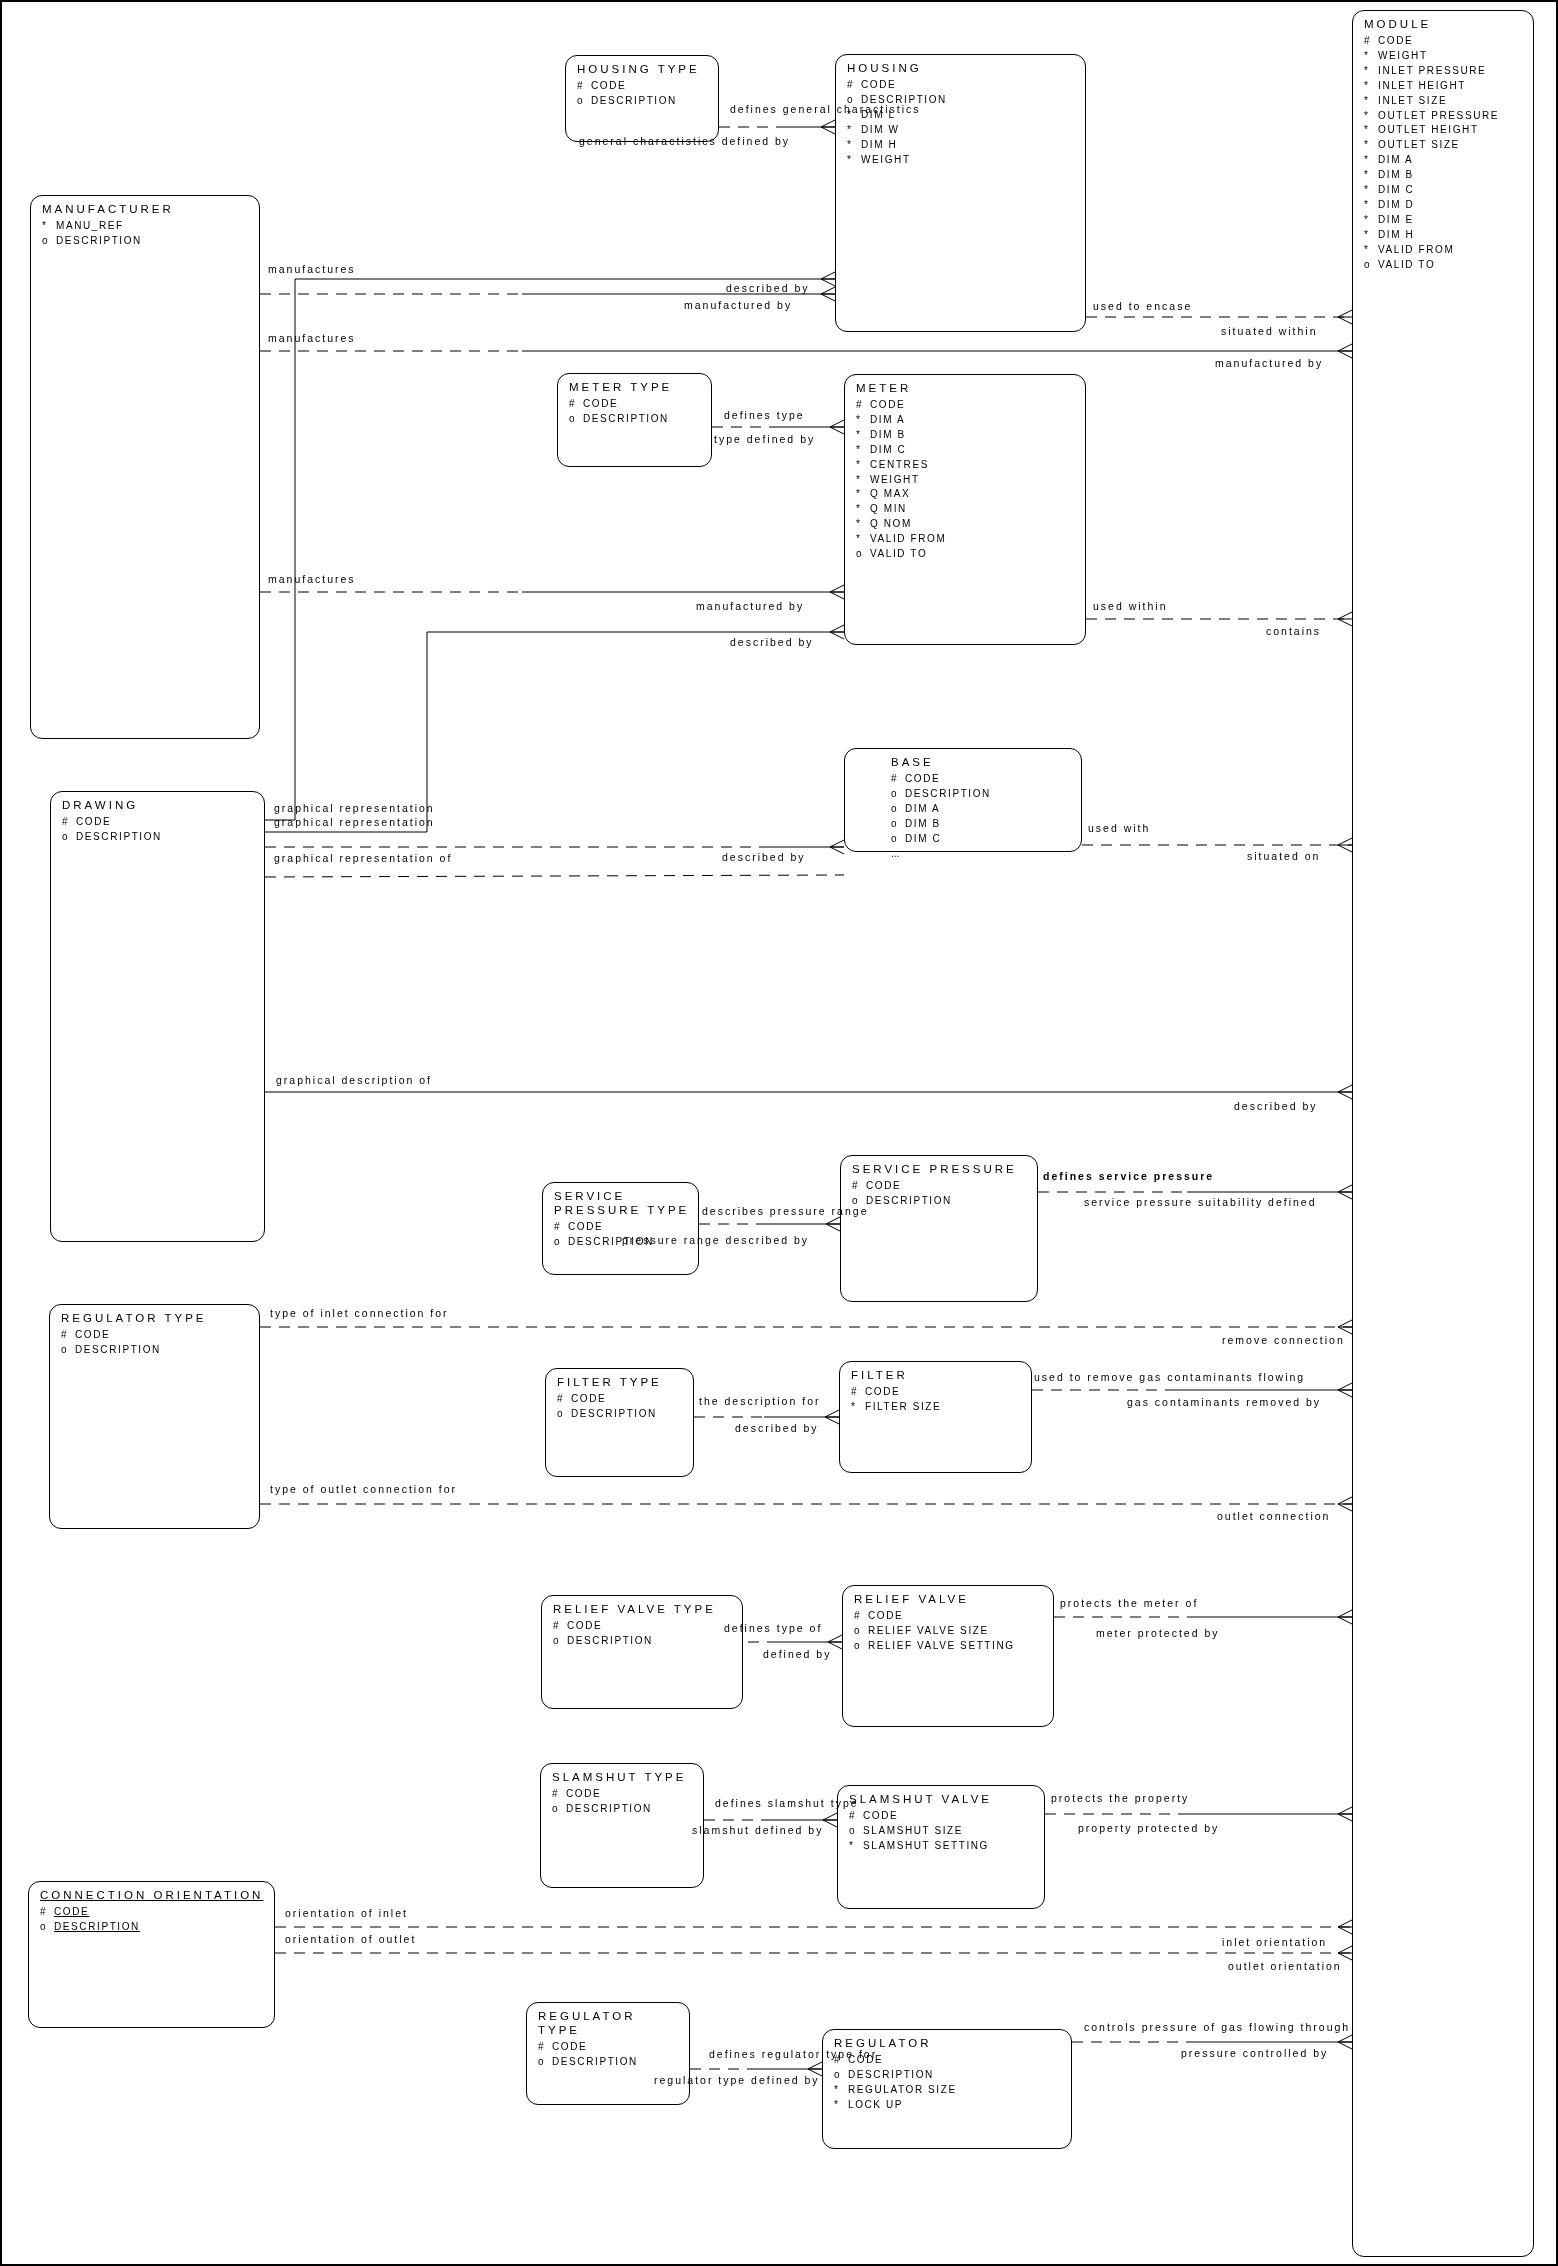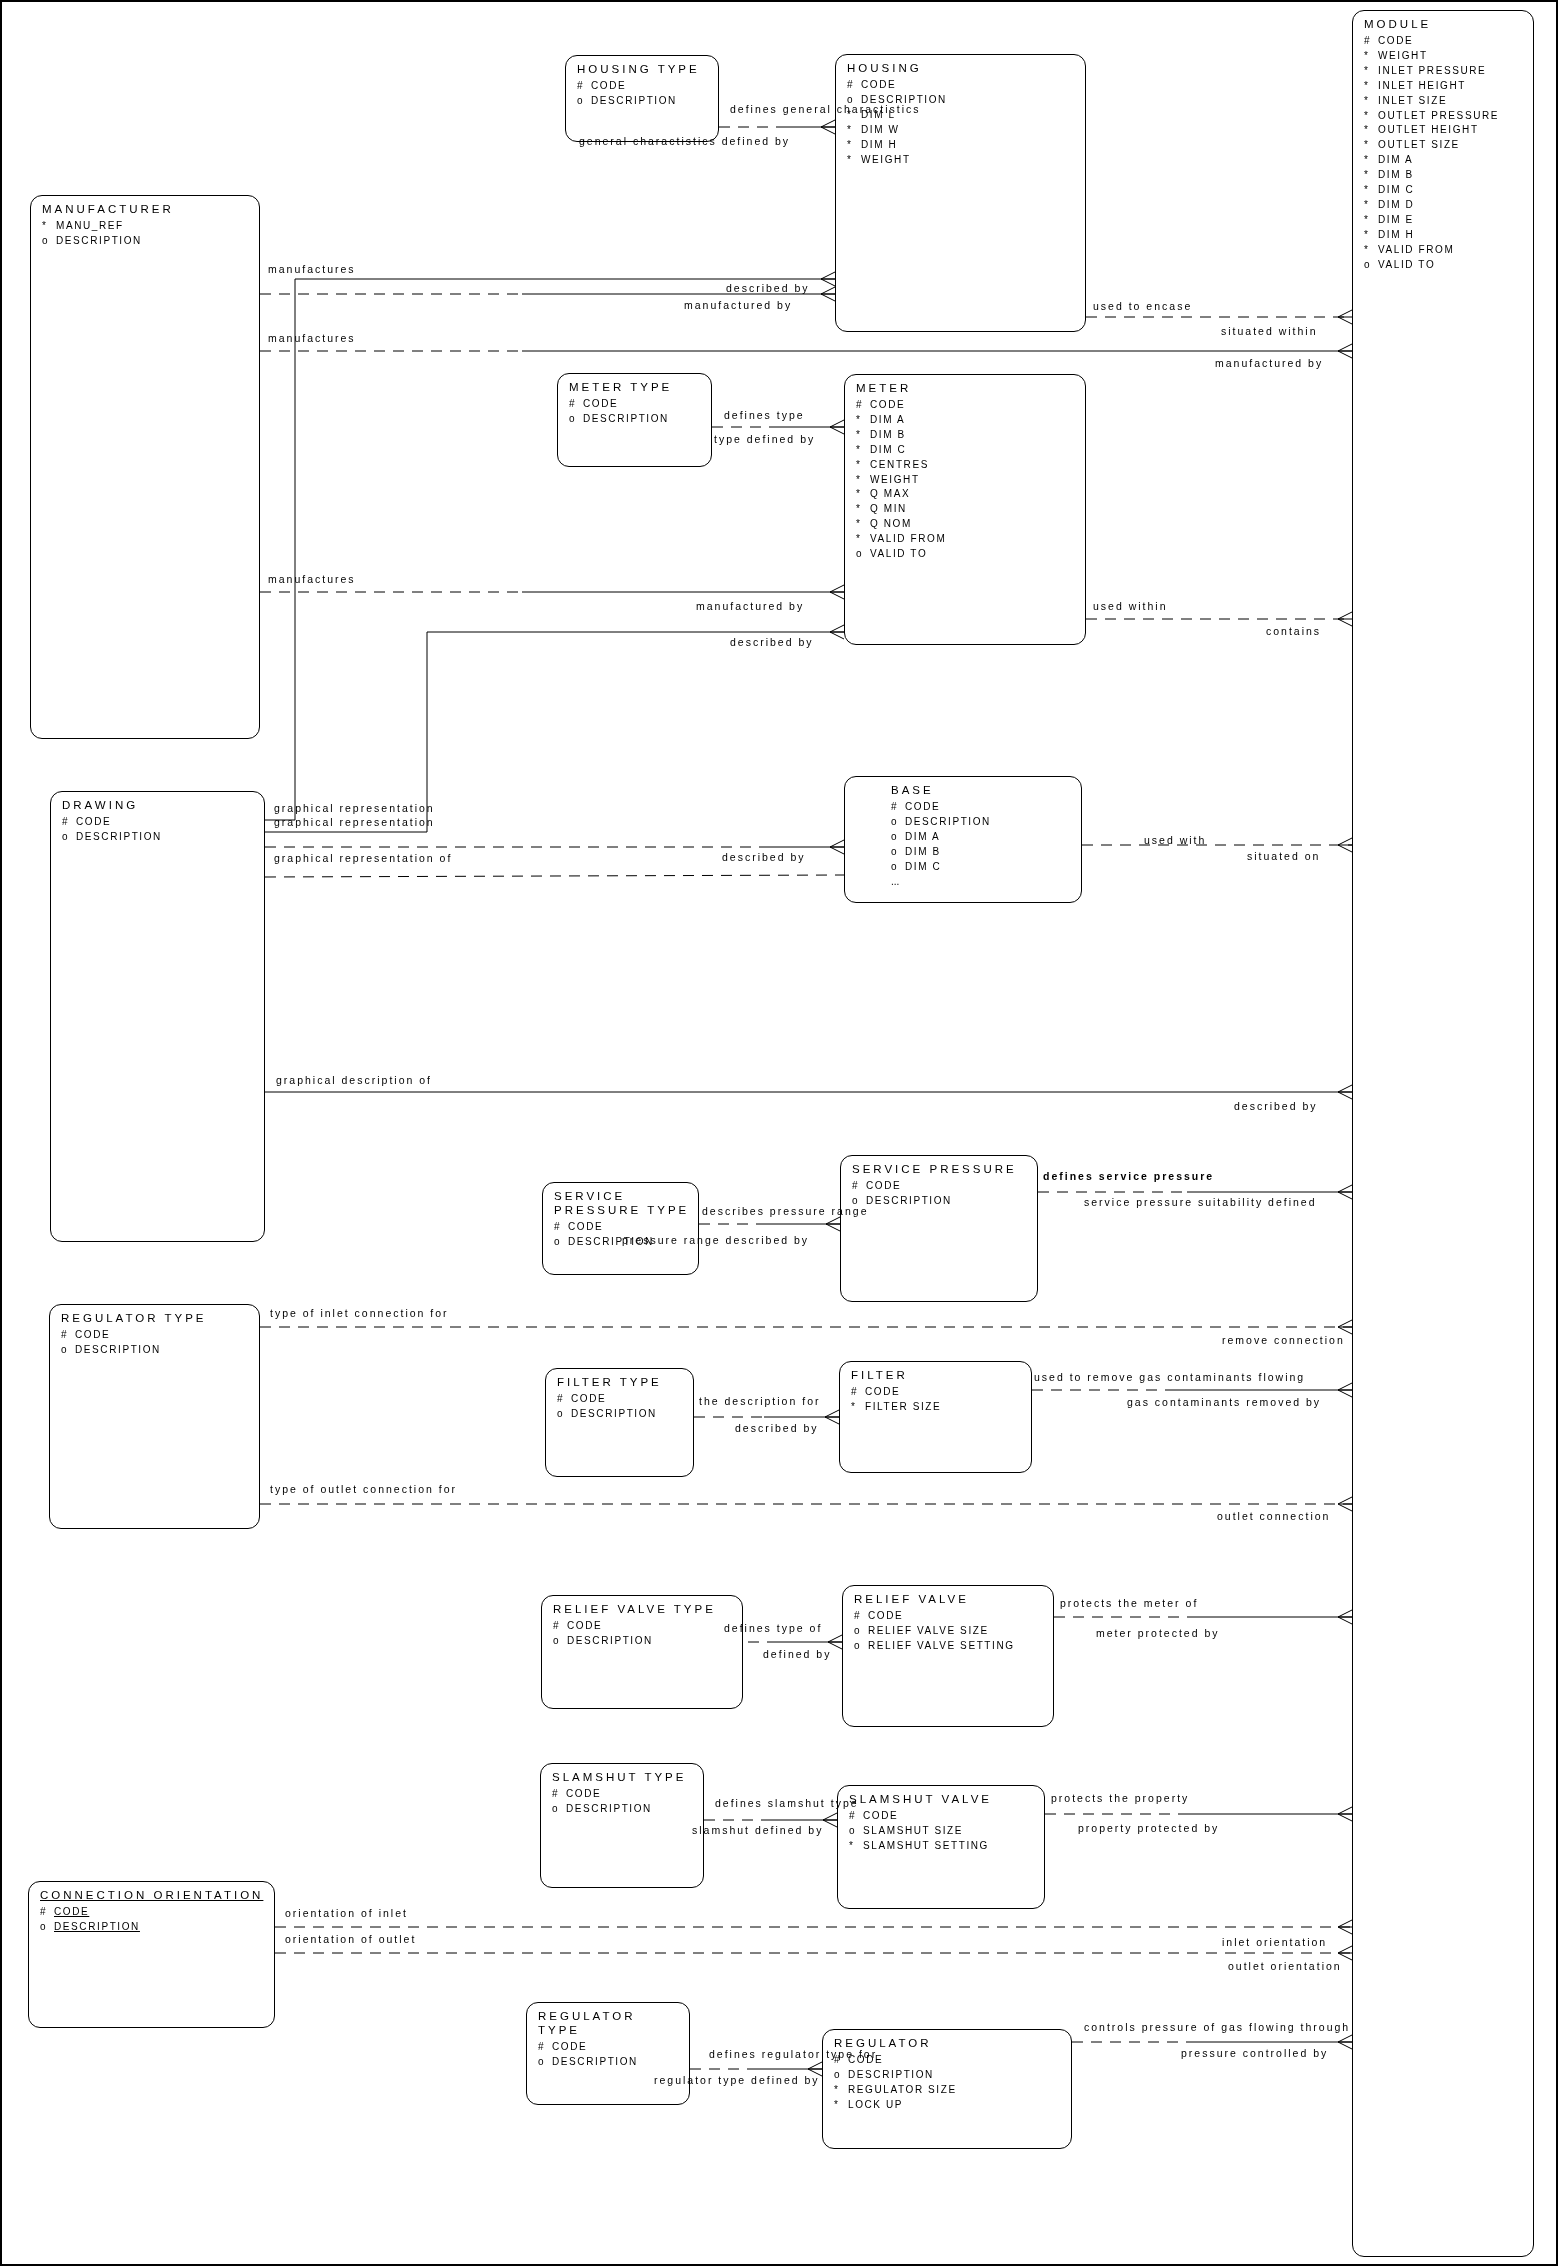--- a/index.html
+++ b/index.html
@@ -252,21 +252,21 @@
         <div class="attr"><span class="pfx">*</span><span>DIM B</span></div>
         <div class="attr"><span class="pfx">*</span><span>DIM C</span></div>
         <div class="attr"><span class="pfx">*</span><span>CENTRES</span></div>
         <div class="attr"><span class="pfx">*</span><span>WEIGHT</span></div>
         <div class="attr"><span class="pfx">*</span><span>Q MAX</span></div>
         <div class="attr"><span class="pfx">*</span><span>Q MIN</span></div>
         <div class="attr"><span class="pfx">*</span><span>Q NOM</span></div>
         <div class="attr"><span class="pfx">*</span><span>VALID FROM</span></div>
         <div class="attr"><span class="pfx">o</span><span>VALID TO</span></div>
       </div>
-      <div class="entity" style="left: 842px; top: 774px; width: 238px; height: 127px; padding-left: 46px;">
+      <div class="entity" style="left: 842px; top: 746px; width: 238px; height: 104px; padding-left: 46px;">
         <div class="etitle">BASE</div>
         <div class="attr"><span class="pfx">#</span><span>CODE</span></div>
         <div class="attr"><span class="pfx">o</span><span>DESCRIPTION</span></div>
         <div class="attr"><span class="pfx">o</span><span>DIM A</span></div>
         <div class="attr"><span class="pfx">o</span><span>DIM B</span></div>
         <div class="attr"><span class="pfx">o</span><span>DIM C</span></div>
         <div class="attr"><span class="pfx">...</span><span></span></div>
       </div>
       <div class="entity" style="left: 48px; top: 789px; width: 215px; height: 451px;">
         <div class="etitle">DRAWING</div>
@@ -352,21 +352,21 @@
       <div class="rlabel" style="left: 712px; top: 431px;">type defined by</div>
       <div class="rlabel" style="left: 266px; top: 571px;">manufactures</div>
       <div class="rlabel" style="left: 694px; top: 598px;">manufactured by</div>
       <div class="rlabel" style="left: 1091px; top: 598px;">used within</div>
       <div class="rlabel" style="left: 728px; top: 634px;">described by</div>
       <div class="rlabel" style="left: 1264px; top: 623px;">contains</div>
       <div class="rlabel" style="left: 272px; top: 800px;">graphical representation</div>
       <div class="rlabel" style="left: 272px; top: 814px;">graphical representation</div>
       <div class="rlabel" style="left: 272px; top: 850px;">graphical representation of</div>
       <div class="rlabel" style="left: 720px; top: 849px;">described by</div>
-      <div class="rlabel" style="left: 1142px; top: 820px; margin-top: 12px;">used with</div>
+      <div class="rlabel" style="left: 1086px; top: 820px;">used with</div>
       <div class="rlabel" style="left: 1245px; top: 848px;">situated on</div>
       <div class="rlabel" style="left: 274px; top: 1072px;">graphical description of</div>
       <div class="rlabel" style="left: 1232px; top: 1098px;">described by</div>
       <div class="rlabel" style="left: 1041px; top: 1168px; font-weight: bold;">defines service pressure</div>
       <div class="rlabel" style="left: 1082px; top: 1194px;">service pressure suitability defined</div>
       <div class="rlabel" style="left: 700px; top: 1203px;">describes pressure range</div>
       <div class="rlabel" style="left: 620px; top: 1232px;">pressure range described by</div>
       <div class="rlabel" style="left: 268px; top: 1305px;">type of inlet connection for</div>
       <div class="rlabel" style="left: 1220px; top: 1332px;">remove connection</div>
       <div class="rlabel" style="left: 1032px; top: 1369px;">used to remove gas contaminants flowing</div>

